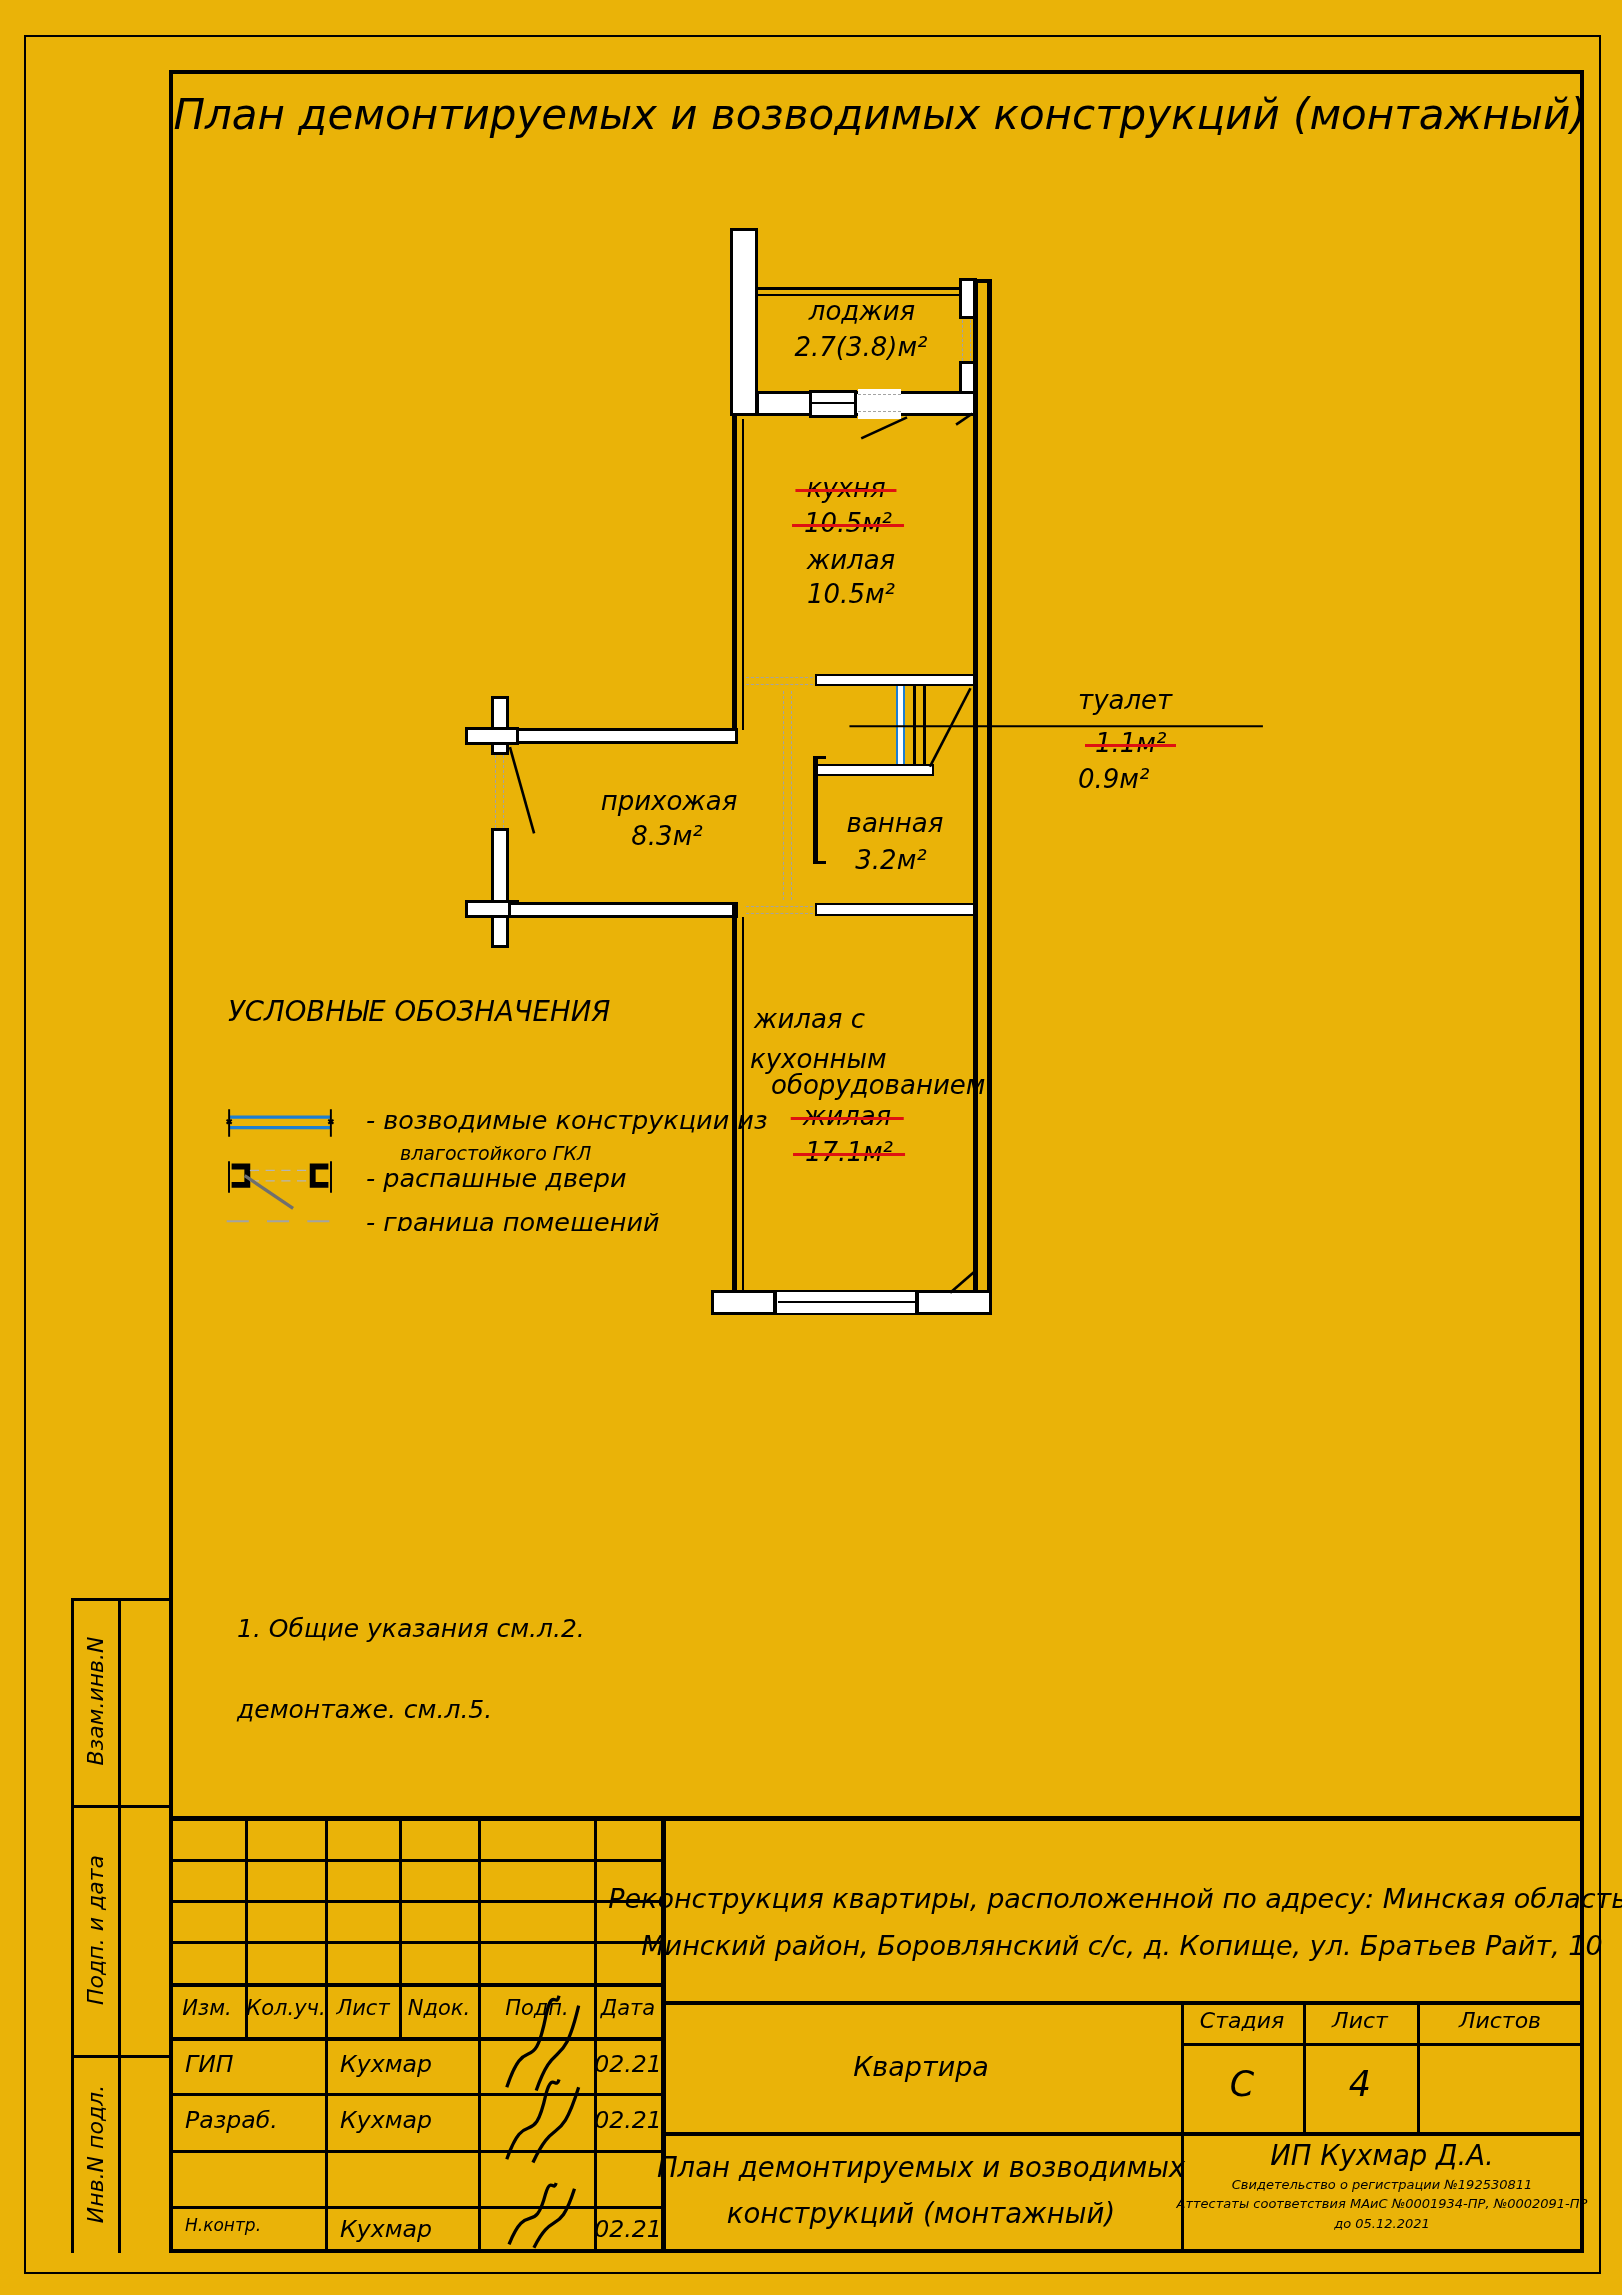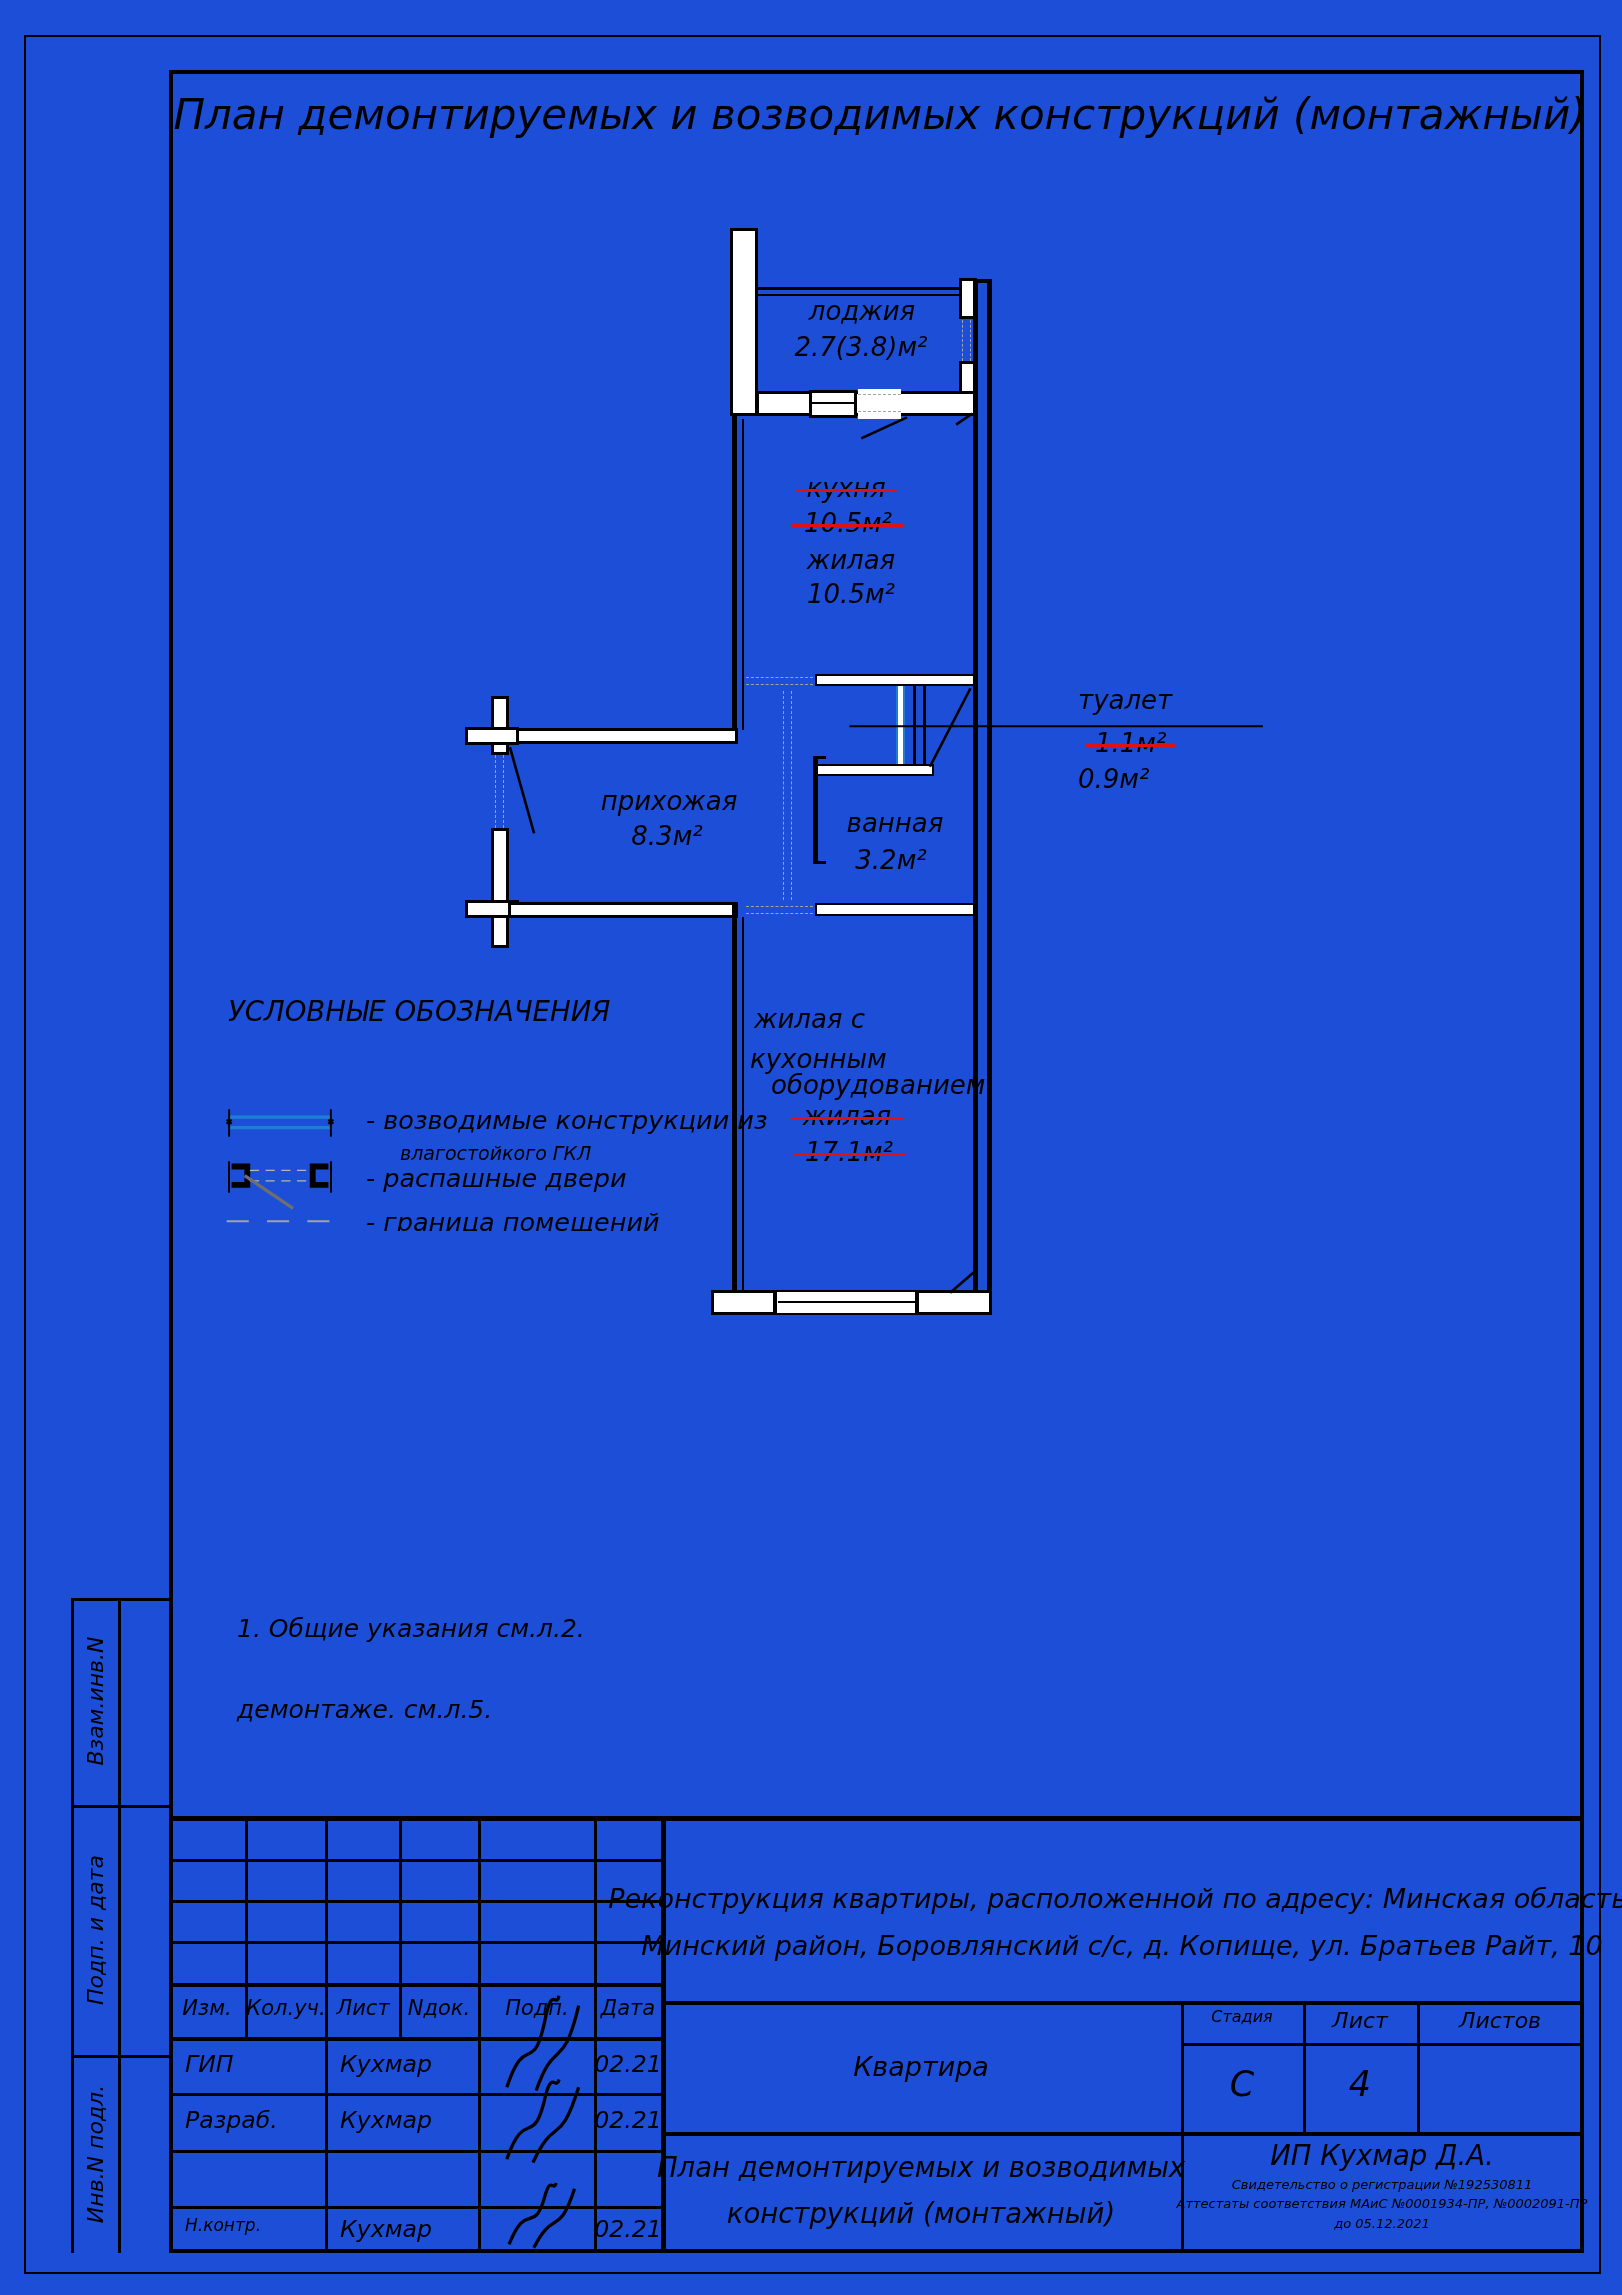--- a/index.html
+++ b/index.html
@@ -1,16 +1,16 @@
 <!DOCTYPE html>
 <html style="font-size:10.5px"><head>
 <meta charset="utf-8">
 <style>
   html,body{margin:0;padding:0;background:#888;}
-  .page{position:relative;width:1623px;height:2295px;background:#1d4ed8;overflow:hidden;
+  .page{position:relative;width:1623px;height:2295px;background:#eab308;overflow:hidden;
         font-family:"DejaVu Sans",sans-serif;color:#000;}
   .abs{position:absolute;box-sizing:border-box;}
   .ln{position:absolute;background:#000;box-sizing:border-box;}
   .wo{position:absolute;background:#fff;border:3.3px solid #000;box-sizing:border-box;}
   .dashv{position:absolute;border-left:1.3px dashed #a3a3a3;box-sizing:border-box;}
   .dashh{position:absolute;border-top:1.3px dashed #a3a3a3;box-sizing:border-box;}
   .txt{position:absolute;font-style:italic;line-height:1.05;white-space:nowrap;font-size:26px;}
   .ctr{transform:translateX(-50%);}
   .strike{position:relative;display:inline-block;}
   .strike::after{content:"";position:absolute;left:-14%;width:128%;top:52%;height:3.3px;background:#e01111;}
@@ -216,21 +216,21 @@
   <div class="ln" style="left:1181px;top:2001px;width:3.3px;height:252px;"></div>
   <div class="ln" style="left:1181px;top:2043px;width:402px;height:2.6px;"></div>
   <div class="ln" style="left:1303px;top:2001px;width:2.6px;height:135px;"></div>
   <div class="ln" style="left:1417px;top:2001px;width:2.6px;height:135px;"></div>
 
   <div class="txt ctr" style="left:1122px;top:1885px;font-size:27px;">Реконструкция квартиры, расположенной по адресу: Минская область,</div>
   <div class="txt ctr" style="left:1122px;top:1932px;font-size:27px;">Минский район, Боровлянский с/с, д. Копище, ул. Братьев Райт, 10</div>
 
   <div class="txt ctr" style="left:921px;top:2053px;font-size:27px;">Квартира</div>
 
-  <div class="txt tb-lab ctr" style="left:1242px;top:2009px;font-size:16px;">Стадия</div>
+  <div class="txt tb-lab ctr" style="left:1242px;top:2009px;font-size:22px;">Стадия</div>
   <div class="txt tb-lab ctr" style="left:1360px;top:2009px;font-size:22px;">Лист</div>
   <div class="txt tb-lab ctr" style="left:1500px;top:2009px;font-size:22px;">Листов</div>
 
   <div class="txt ctr" style="left:1242px;top:2066px;font-size:35px;">С</div>
   <div class="txt ctr" style="left:1360px;top:2066px;font-size:35px;">4</div>
   <div class="txt ctr" style="left:1500px;top:2066px;font-size:35px;"></div>
 
   <div class="txt ctr" style="left:921px;top:2153px;font-size:27.5px;">План демонтируемых и возводимых</div>
   <div class="txt ctr" style="left:921px;top:2199px;font-size:27.5px;">конструкций (монтажный)</div>
 

